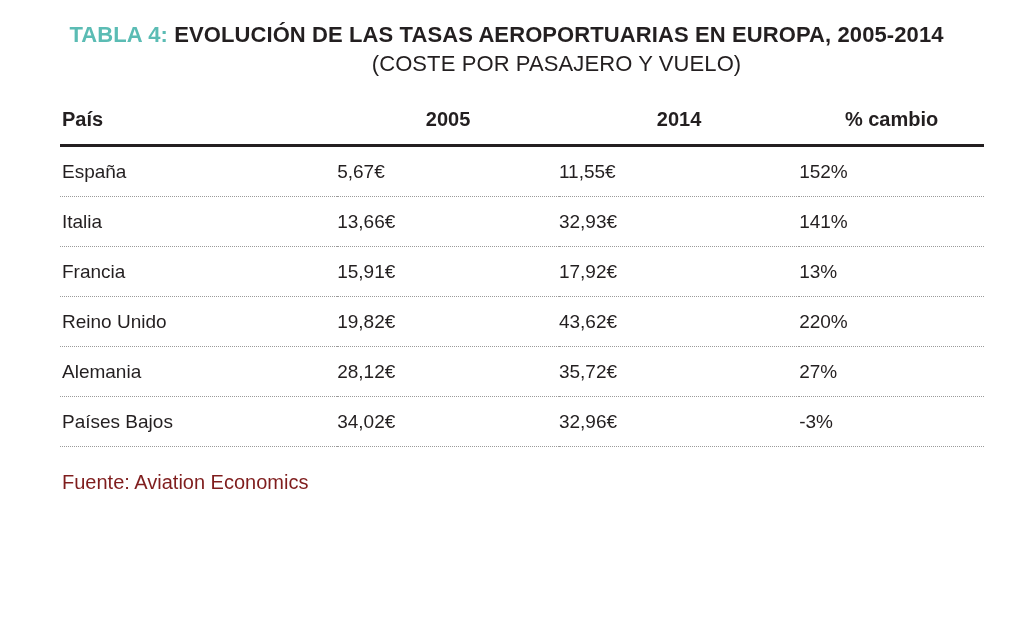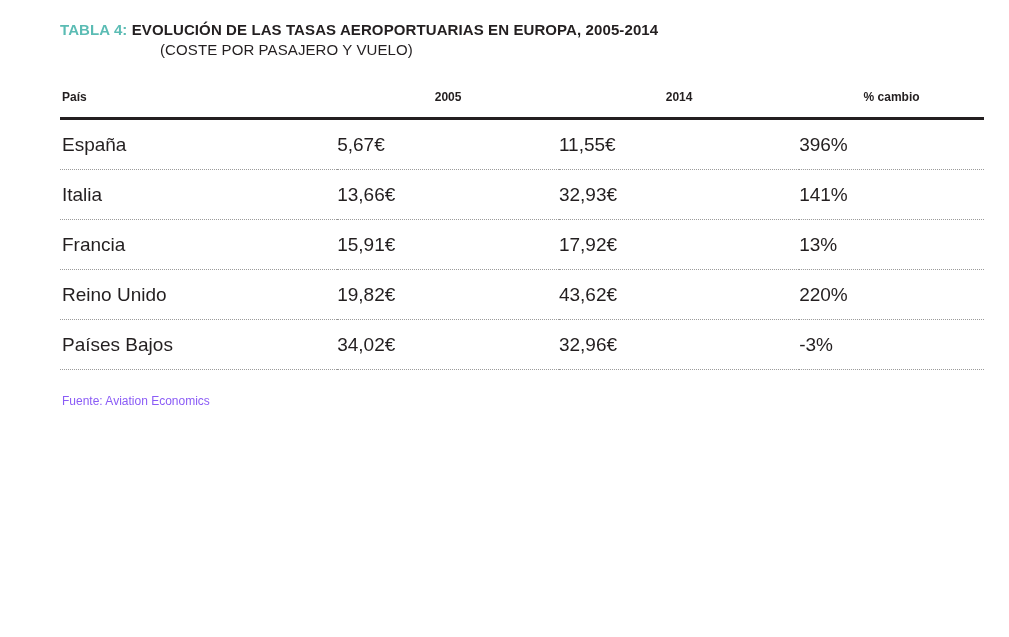--- a/index.html
+++ b/index.html
@@ -21,22 +21,23 @@
     box-sizing: border-box;
     padding: 18px 56px 0 56px;
   }
   
   .title-block {
     margin-left: 4px;
     margin-top: 2px;
     line-height: 1.32;
   }
   .title-line {
-    font-size: 15px;
+    font-size: 22px;
     letter-spacing: 0.1px;
+    text-align: center;
   }
   .title-tag {
     color: #5bbcb4;
     font-weight: 700;
   }
   .title-main {
     color: #231f20;
     font-weight: 600;
   }
   .title-sub {
@@ -55,21 +56,21 @@
     width: 100%;
     border-collapse: collapse;
     table-layout: fixed;
   }
   table.data col.c-country { width: 30%; }
   table.data col.c-2005    { width: 24%; }
   table.data col.c-2014    { width: 26%; }
   table.data col.c-change  { width: 20%; }
 
   table.data thead th {
-    font-size: 12px;
+    font-size: 20px;
     font-weight: 700;
     color: #231f20;
     padding: 0 0 13px 0;
     text-align: center;
     vertical-align: bottom;
   }
   table.data thead th.left {
     text-align: left;
     padding-left: 2px;
   }
@@ -91,22 +92,22 @@
   table.data tbody tr.total td {
     font-weight: 700;
   }
   table.data tbody tr.total td.country {
     font-weight: 700;
   }
   
   .source {
     margin-top: 24px;
     margin-left: 6px;
-    font-size: 12px;
-    color: #8b5cf6;
+    font-size: 20px;
+    color: #7f1d1d;
   }
 </style>
 </head>
 <body>
 
 <div class="page">
 
   <div class="title-block">
     <div class="title-line">
       <span class="title-tag">TABLA 4:</span>
@@ -131,41 +132,47 @@
           <th>2005</th>
           <th>2014</th>
           <th>% cambio</th>
         </tr>
       </thead>
       <tbody>
         <tr>
           <td class="country">España</td>
           <td>5,67€</td>
           <td>11,55€</td>
-          <td>396%</td>
+          <td>152%</td>
         </tr>
         <tr>
           <td class="country">Italia</td>
           <td>13,66€</td>
           <td>32,93€</td>
           <td>141%</td>
         </tr>
         <tr>
           <td class="country">Francia</td>
           <td>15,91€</td>
           <td>17,92€</td>
           <td>13%</td>
         </tr>
         <tr>
           <td class="country">Reino Unido</td>
           <td>19,82€</td>
           <td>43,62€</td>
           <td>220%</td>
         </tr>
         <tr>
+          <td class="country">Alemania</td>
+          <td>28,12€</td>
+          <td>35,72€</td>
+          <td>27%</td>
+        </tr>
+        <tr>
           <td class="country">Países Bajos</td>
           <td>34,02€</td>
           <td>32,96€</td>
           <td>-3%</td>
         </tr>
       </tbody>
     </table>
   </div>
 
   <div class="source">Fuente: Aviation Economics</div>

